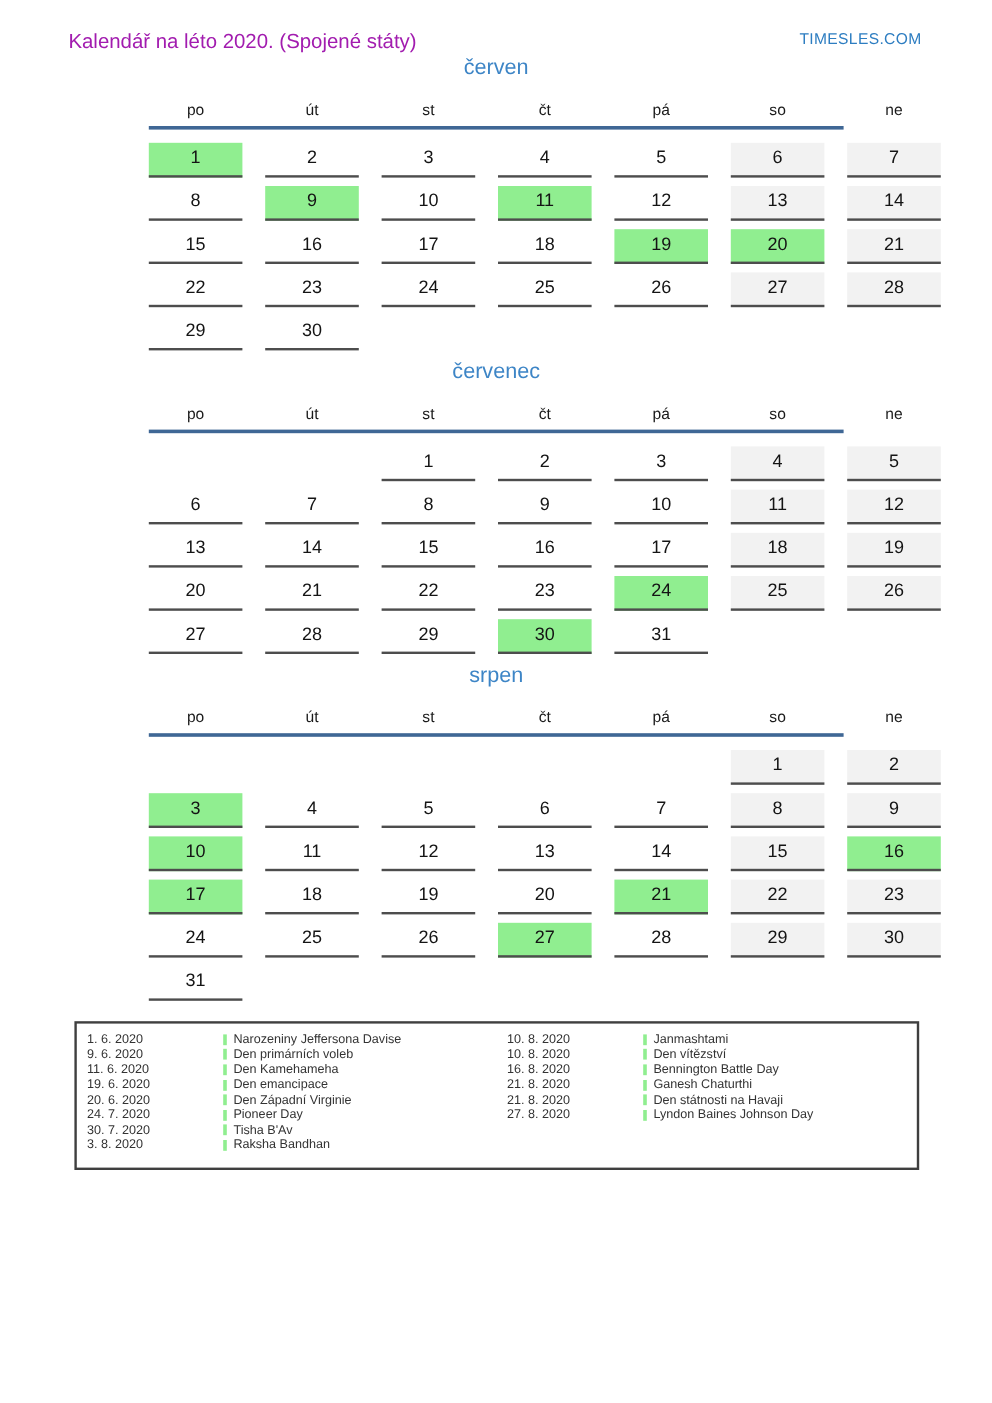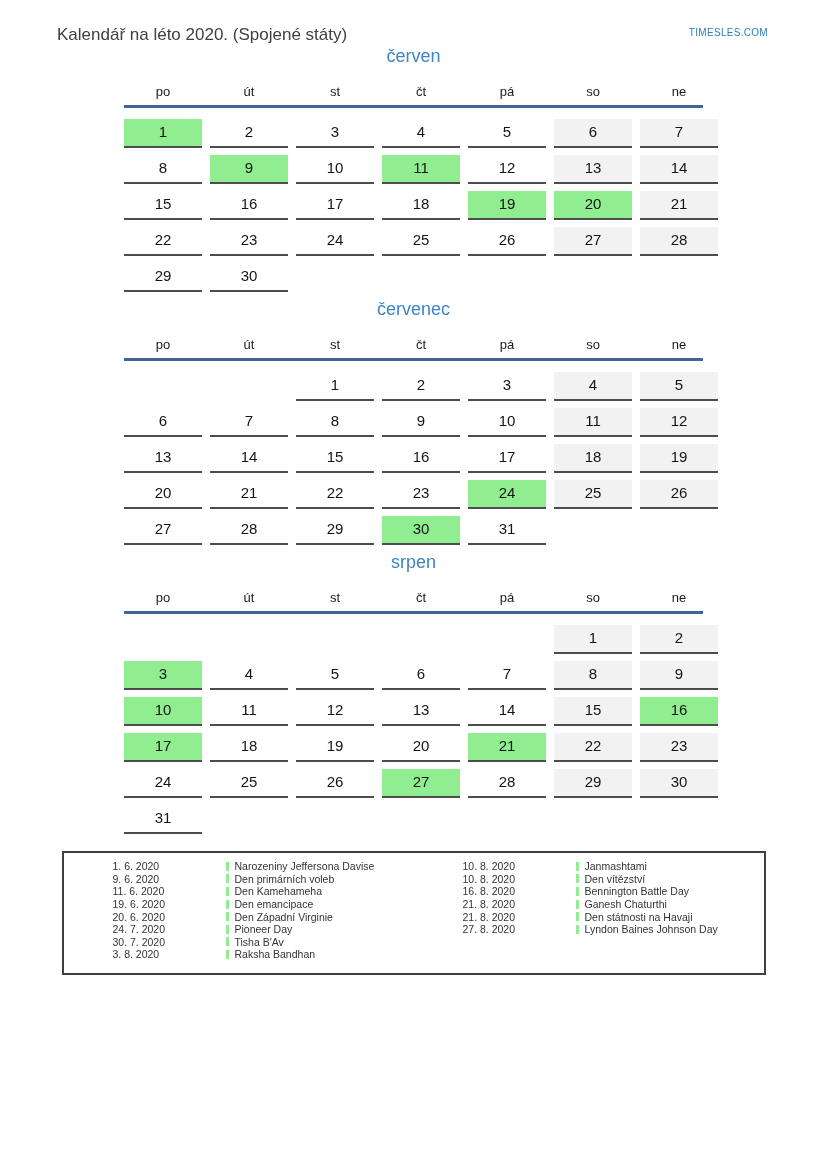--- a/index.html
+++ b/index.html
@@ -15,48 +15,48 @@
   html,body{background:#ffffff;}
   body{
     width:827px;min-height:1169px;margin:0 auto;
     font-family:"Liberation Sans","DejaVu Sans",sans-serif;
     color:var(--text);
   }
   .page-header{
     display:flex;justify-content:space-between;align-items:flex-start;
     padding:24px 59px 0 57px;
   }
-  .page-title{font-size:17px;color:#404040;line-height:22px;}
-  .site-link{font-size:10px;color:var(--site-blue);line-height:18px;letter-spacing:.3px;text-decoration:none;cursor:pointer;}
+  .page-title{font-size:17px;color:#a21caf;line-height:22px;}
+  .site-link{font-size:13px;color:var(--site-blue);line-height:18px;letter-spacing:.3px;text-decoration:none;cursor:pointer;}
   .month{width:579px;margin:0 auto;}
   .month-title{
     margin-bottom:17px;
     text-align:center;font-size:18px;color:var(--month-blue);line-height:21px;
   }
-  .week-grid{display:grid;grid-template-columns:repeat(7,78px);column-gap:8px;}
+  .week-grid{display:grid;grid-template-columns:repeat(7,78px);column-gap:19px;}
   .weekday-row{margin-bottom:5px;}
   .weekday{
     text-align:center;font-size:13px;line-height:16px;color:#1a1a1a;
   }
   .divider{height:3px;background:var(--line-blue);margin-bottom:11px;}
   .week-row{margin-bottom:7px;}
   .day{
     height:29px;line-height:26px;text-align:center;font-size:15px;
     border-bottom:2px solid var(--cell-border);color:#141414;
   }
   .day.we{background:var(--weekend);}
   .day.hl{background:var(--green);}
   .day.empty{border-bottom:none;background:none;}
   .legend-box{
     width:704px;margin:17px auto 0;
     border:2px solid #3f3f3f;
     padding:7px 0 12px;
     display:flex;
   }
-  .legend-col{width:50%;padding-left:40px;}
+  .legend-col{width:50%;}
   .legend-row{display:flex;align-items:center;height:12.6px;}
   .legend-date{
     width:122px;padding-left:9px;font-size:10.5px;color:#333333;
     white-space:nowrap;
   }
   .legend-bar{width:3px;height:9px;background:var(--green);margin-right:6px;flex:0 0 3px;}
   .legend-name{font-size:10.5px;color:#333333;white-space:nowrap;}
 </style>
 </head>
 <body>

